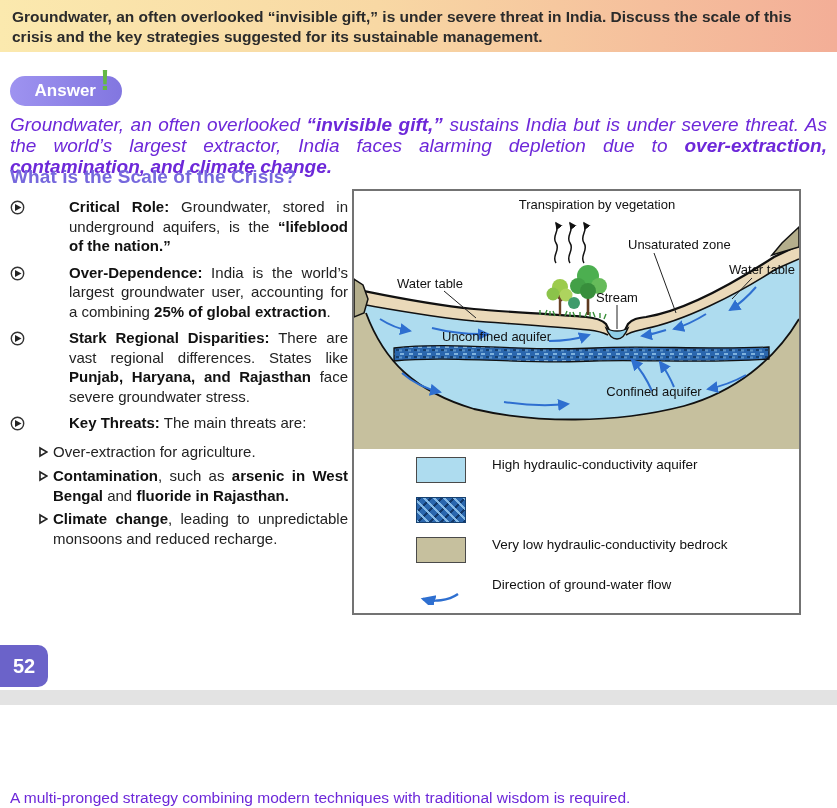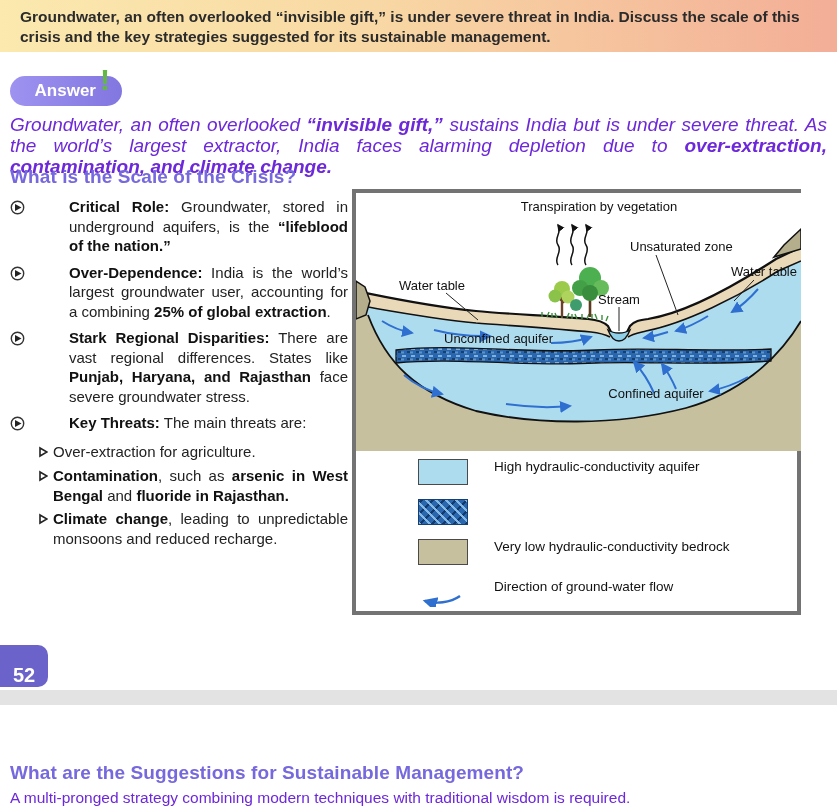--- a/index.html
+++ b/index.html
@@ -7,21 +7,21 @@
   body {
     font-family:"Liberation Sans", sans-serif;
     background:#ffffff; color:#222; position:relative; overflow:hidden;
   }
   .page { position:absolute; inset:0; }
 
   
   .question-box {
     position:absolute; left:0; top:0; width:837px; height:52px;
     background:linear-gradient(90deg,#fbe9ae 0%, #f8d8a4 45%, #f3ae97 100%);
-    padding:7px 12px 0 20px;
+    padding:7px 12px 0 12px;
     font-size:15.5px; font-weight:700; color:#2b2b2b; line-height:1.32;
   }
 
   
   .answer-badge {
     position:absolute; left:10px; top:76px; height:30px; min-width:112px;
     background:linear-gradient(90deg,#9e93f0,#8276e0);
     border-radius:16px; display:flex; align-items:center; justify-content:flex-end;
     padding:0 26px 0 18px;
   }
@@ -52,42 +52,42 @@
   .bullet .bicon { flex:0 0 15px; width:15px; margin-top:3px; }
   .bullet .btext { flex:1; margin-left:7px; font-size:15px; line-height:19.5px; text-align:justify; color:#222; }
   .btext b { font-weight:700; color:#111; }
   .sub { display:flex; margin:1px 0 4px 28px; }
   .sub .sicon { flex:0 0 10px; width:10px; margin-top:2px; }
   .sub .btext { flex:1; margin-left:5px; font-size:15px; line-height:19.5px; text-align:justify; }
 
   
   .diagram-panel {
     position:absolute; left:352px; top:189px; width:449px; height:426px;
-    border:4px solid #737373; background:#fff;
+    border:2px solid #737373; background:#fff;
   }
   .diagram-svg { display:block; width:445px; height:258px; }
   .legend { width:445px; height:164px; padding-top:8px; }
   .legend-row { display:flex; height:40px; padding-left:62px; }
   .swatch { width:50px; height:26px; border:1px solid #4a4a4a; flex:0 0 50px; }
   .swatch.aquifer { background:#aedcef; }
   .swatch.confining {
     background-color:#2a66ad; border:1px solid #16406f;
     background-image:
       repeating-linear-gradient(45deg, rgba(137,189,232,.95) 0 2px, transparent 2px 7px),
       repeating-linear-gradient(-45deg, rgba(16,52,100,.9) 0 2px, transparent 2px 8px);
   }
   .swatch.bedrock { background:#c6c09e; }
   .legend-arrow { width:50px; flex:0 0 50px; display:flex; align-items:center; }
   .legend-label { margin-left:26px; font-size:13.5px; color:#111; }
 
   
   .page-badge {
     position:absolute; left:0; top:645px; width:48px; height:42px;
     background:#6b63c9; border-radius:0 10px 10px 0;
-    display:flex; align-items:flex-end; justify-content:center;
+    display:flex; align-items:center; justify-content:center;
     color:#fff; font-weight:700; font-size:20px;
   }
   .gray-band { position:absolute; left:0; top:690px; width:837px; height:15px; background:#e3e3e3; }
 
   
   .h2 { top:762px; }
   .section2-body {
     position:absolute; left:10px; top:788px; width:817px;
     font-size:15.5px; color:#6d28d9; line-height:20px;
   }
@@ -303,16 +303,15 @@
       </div>
     </div>
   </div>
 
   <div class="page-badge">
     <span>52</span>
   </div>
 
   <div class="gray-band"></div>
 
-  <h2 class="h-purple h2">What are the Suggestions for Sustainable Management?</h2>
   <p class="section2-body">A multi-pronged strategy combining modern techniques with traditional wisdom is required.</p>
 
 </div>
 
 </body></html>

